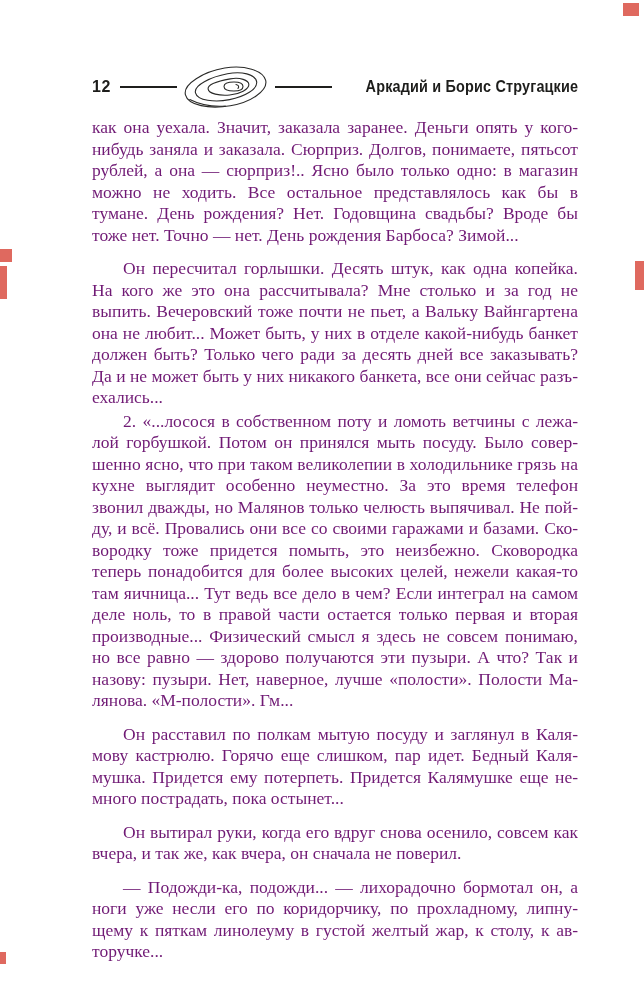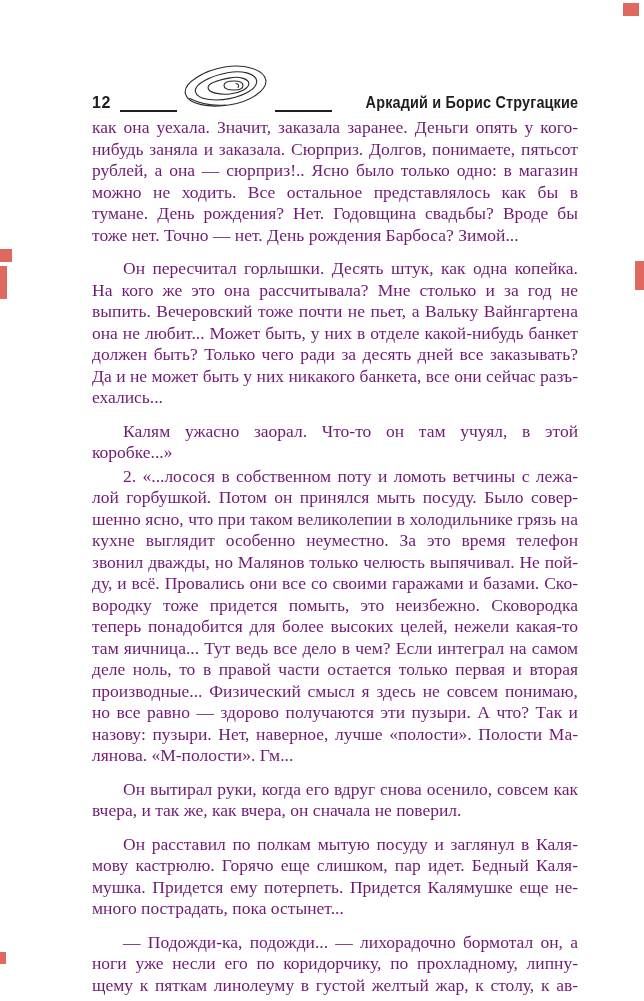--- a/index.html
+++ b/index.html
@@ -17,21 +17,21 @@
     overflow: hidden;
   }
   
   .header {
     position: absolute;
     top: 62px;
     left: 92px;
     width: 486px;
     height: 50px;
     display: flex;
-    align-items: flex-end;
+    align-items: center;
   }
   .page-num {
     font-family: "Liberation Sans", sans-serif;
     font-weight: 700;
     font-size: 16px;
     letter-spacing: .5px;
     margin-right: 9px;
     flex: 0 0 auto;
   }
   .rule {
@@ -106,24 +106,23 @@
         </g>
       </svg>
     </span>
     <span class="rule"></span>
     <span class="author">Аркадий и Борис Стругацкие</span>
   </div>
 
   <div class="body-text">
     <p class="noindent">как она уехала. Значит, заказала заранее. Деньги опять у ко­го-нибудь заняла и заказала. Сюрприз. Долгов, понимаете, пятьсот рублей, а она — сюрприз!.. Ясно было только одно: в магазин можно не ходить. Все остальное представлялось как бы в тумане. День рождения? Нет. Годовщина свадьбы? Вроде бы тоже нет. Точно — нет. День рождения Барбоса? Зимой...</p>
     <p class="indent">Он пересчитал горлышки. Десять штук, как одна копейка. На кого же это она рассчитывала? Мне столько и за год не выпить. Вечеровский тоже почти не пьет, а Вальку Вайнгартена она не любит... Может быть, у них в отделе какой-нибудь банкет дол­жен быть? Только чего ради за десять дней все заказывать? Да и не может быть у них никакого банкета, все они сейчас разъ­ехались...</p>
-    <p class="indent">Калям ужасно заорал. Что-то он там учуял, в этой коробке...»</p>
     <p class="indent gap-before">2. «...лосося в собственном поту и ломоть ветчины с лежа­лой горбушкой. Потом он принялся мыть посуду. Было совер­шенно ясно, что при таком великолепии в холодильнике грязь на кухне выглядит особенно неуместно. За это время телефон звонил дважды, но Малянов только челюсть выпячивал. Не пой­ду, и всё. Провались они все со своими гаражами и базами. Ско­вородку тоже придется помыть, это неизбежно. Сковородка теперь понадобится для более высоких целей, нежели какая-то там яичница... Тут ведь все дело в чем? Если интеграл на самом деле ноль, то в правой части остается только первая и вторая производные... Физический смысл я здесь не совсем понимаю, но все равно — здорово получаются эти пузыри. А что? Так и назову: пузыри. Нет, наверное, лучше «полости». Полости Ма­лянова. «М-полости». Гм...</p>
+    <p class="indent">Он расставил по полкам мытую посуду и заглянул в Каля­мову кастрюлю. Горячо еще слишком, пар идет. Бедный Каля­мушка. Придется ему потерпеть. Придется Калямушке еще не­много пострадать, пока остынет...</p>
     <p class="indent">Он вытирал руки, когда его вдруг снова осенило, совсем как вчера, и так же, как вчера, он сначала не поверил.</p>
-    <p class="indent">Он расставил по полкам мытую посуду и заглянул в Каля­мову кастрюлю. Горячо еще слишком, пар идет. Бедный Каля­мушка. Придется ему потерпеть. Придется Калямушке еще не­много пострадать, пока остынет...</p>
     <p class="indent">— Подожди-ка, подожди... — лихорадочно бормотал он, а ноги уже несли его по коридорчику, по прохладному, липну­щему к пяткам линолеуму в густой желтый жар, к столу, к ав­торучке...</p>
   </div>
 
   <span class="mark mark-top-right"></span>
   <span class="mark mark-left-a"></span>
   <span class="mark mark-left-b"></span>
   <span class="mark mark-right"></span>
   <span class="mark mark-bottom-left"></span>
 
 </div>

